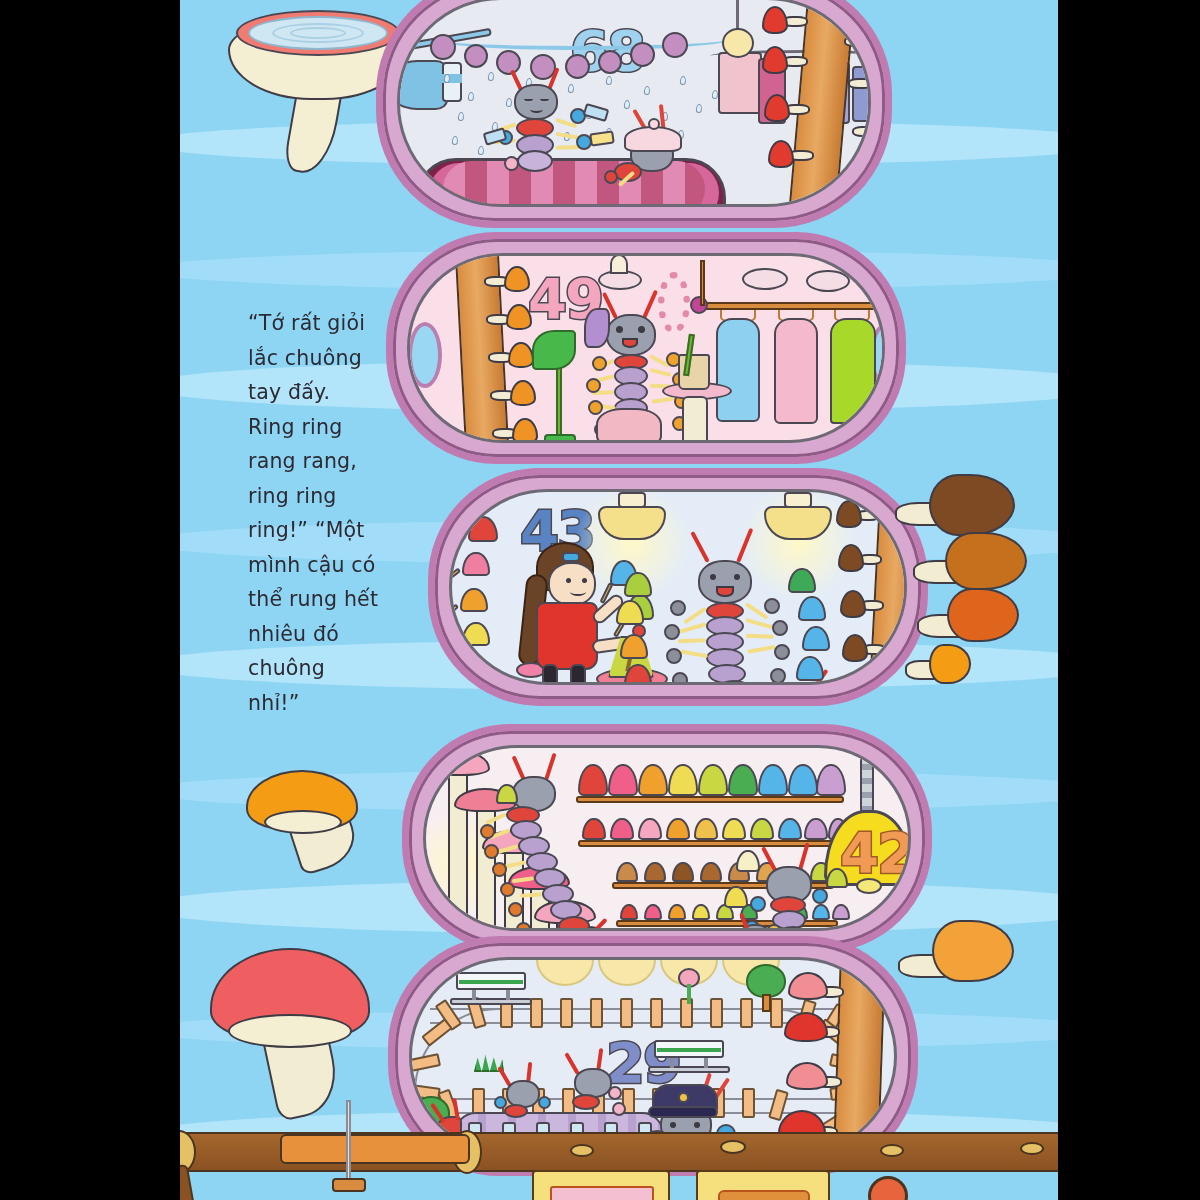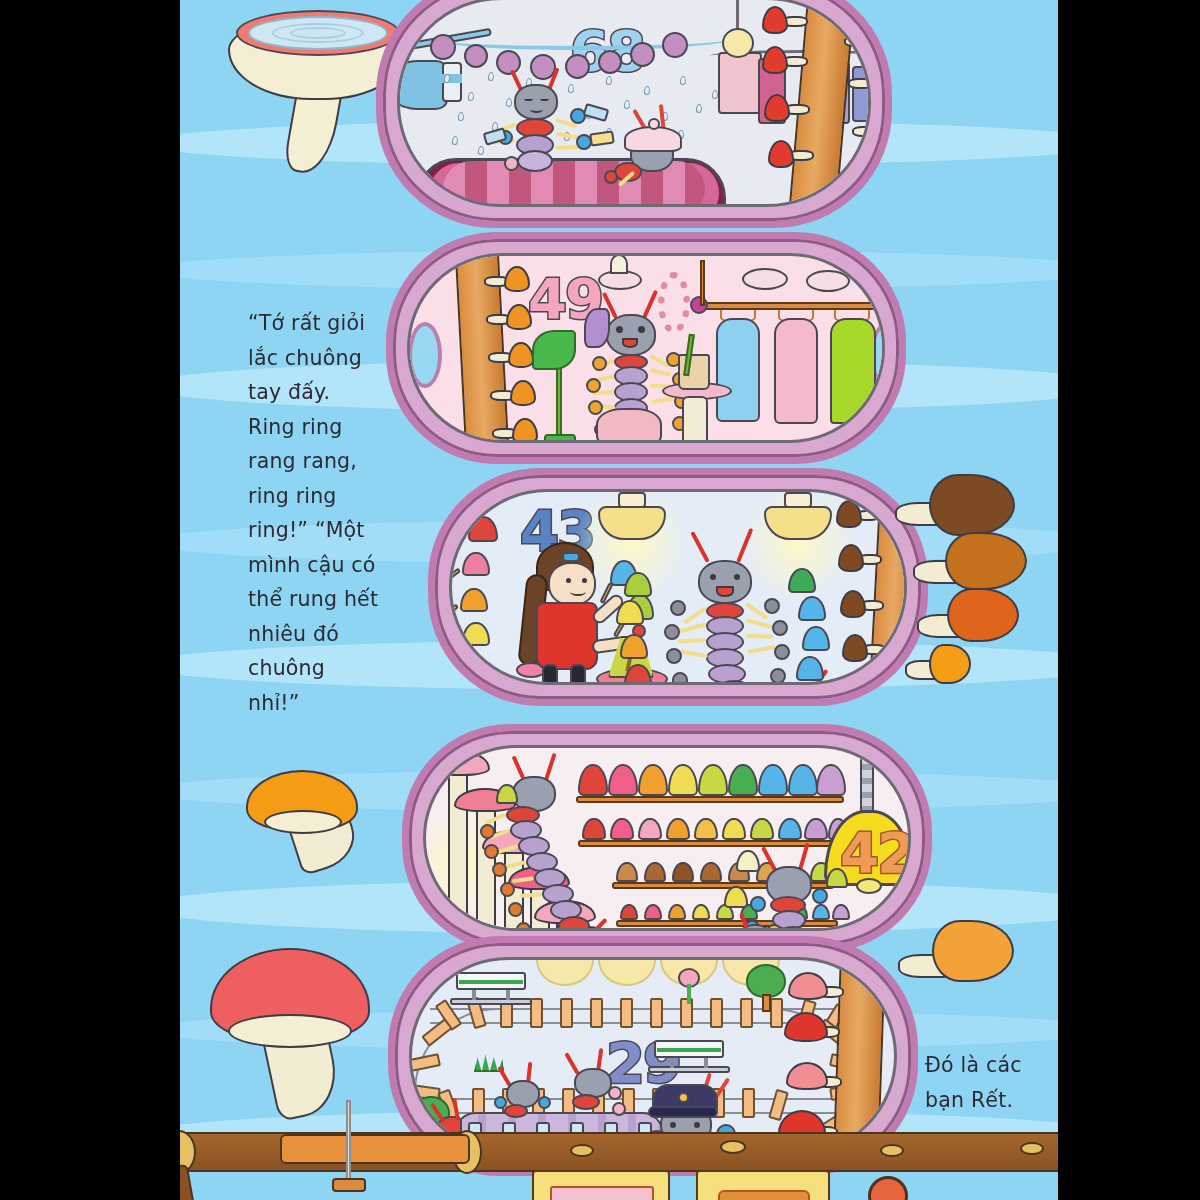--- a/index.html
+++ b/index.html
@@ -955,16 +955,15 @@
                 border:3px solid #4b3520;border-radius:50%;"></div>
     <div style="position:absolute;left:738px;top:56px;width:70px;height:44px;color:#e8643c;
                 font-size:50px;font-weight:bold;-webkit-text-stroke:3px #4b4853;"></div>
     <div style="position:absolute;left:166px;top:-18px;width:5px;height:80px;background:#e8e3d0;
                 border:2px solid #8a8d97;"></div>
     <div style="position:absolute;left:152px;top:60px;width:34px;height:14px;background:#d98c3f;
                 border:2.5px solid #4b3520;border-radius:4px;"></div>
   </div>
 
   <div class="narration" id="text-left">“Tớ rất giỏi lắc chuông tay đấy. Ring ring rang rang, ring ring ring!” “Một mình cậu có thể rung hết nhiêu đó chuông nhỉ!”</div>
-  <div class="narration" id="text-right">Đó là các bạn Rết.</div>
 
  </div>
 </div>
 
 </body></html>

